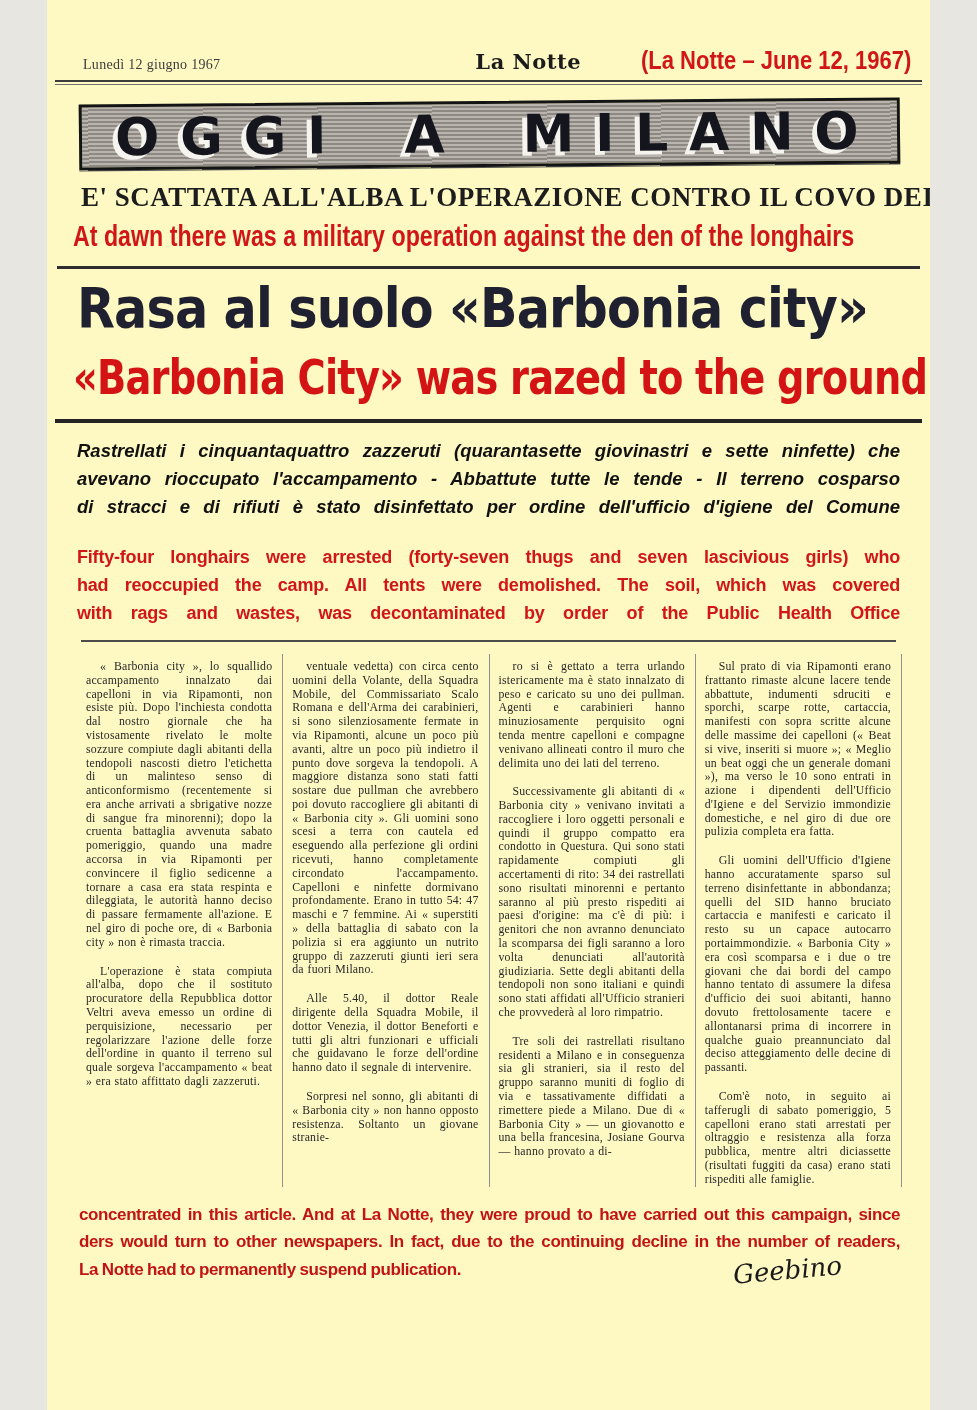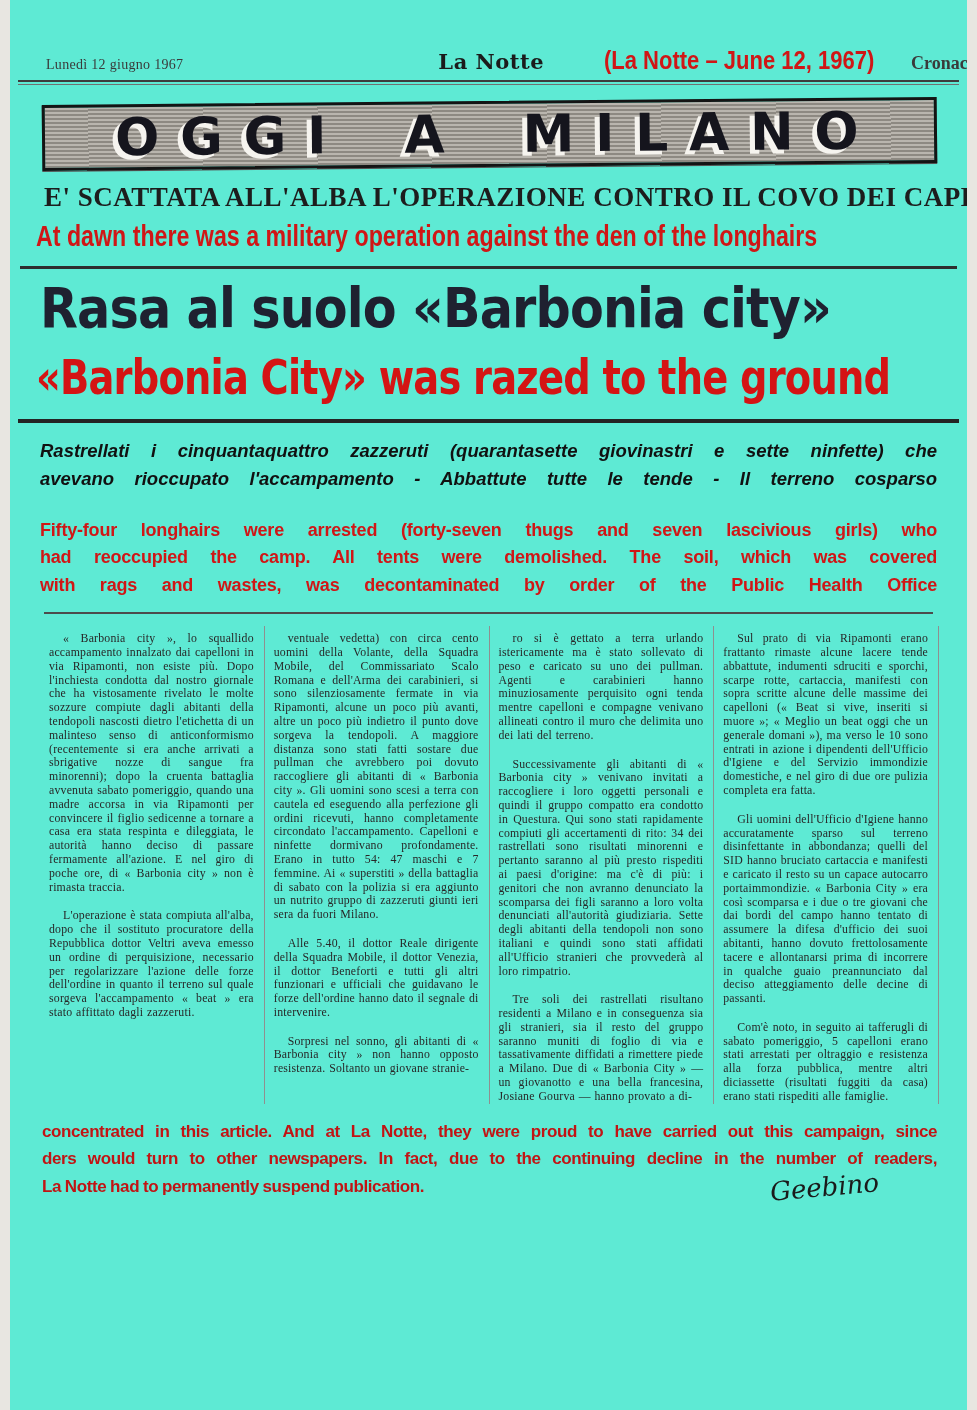--- a/index.html
+++ b/index.html
@@ -1,21 +1,21 @@
 <!DOCTYPE html>
 <html><head>
 <meta charset="utf-8">
 <style>
   * { box-sizing: border-box; }
   html, body { margin: 0; padding: 0; background: #e8e6e1; }
   .page {
     position: relative;
-    width: 957px; height: 1410px;
+    width: 883px; height: 1410px;
     margin: 0 auto;
-    background: #5eead4;
+    background: #fef9c3;
     overflow: hidden;
     color: #1c1c1c;
     font-family: "Liberation Serif", serif;
   }
 
   
   .masthead-row {
     display: flex; align-items: baseline;
     padding: 46px 32px 0 36px;
   }
@@ -162,20 +162,21 @@
   </div>
   <div class="headline-en">
     <span class="squeeze h-en">«Barbonia City» was razed to the ground</span>
   </div>
 
   <div class="rule-thick"></div>
 
   <div class="lede-it">
     <div class="jl">Rastrellati i cinquantaquattro zazzeruti (quarantasette giovinastri e sette ninfette) che</div>
     <div class="jl">avevano rioccupato l'accampamento - Abbattute tutte le tende - Il terreno cosparso</div>
+    <div class="jl">di stracci e di rifiuti è stato disinfettato per ordine dell'ufficio d'igiene del Comune</div>
   </div>
 
   <div class="lede-en">
     <div class="jl">Fifty-four longhairs were arrested (forty-seven thugs and seven lascivious girls) who</div>
     <div class="jl">had reoccupied the camp.  All tents were demolished. The soil, which was covered</div>
     <div class="jl">with rags and wastes, was decontaminated by order of the Public Health Office</div>
   </div>
 
   <div class="rule-cols"></div>
 
@@ -183,21 +184,21 @@
     <div class="col">
       <p>« Barbonia city », lo squallido accampamento innalzato dai capelloni in via Ripamonti, non esiste più. Dopo l'inchiesta condotta dal nostro giornale che ha vistosamente rivelato le molte sozzure compiute dagli abitanti della tendopoli nascosti dietro l'etichetta di un malinteso senso di anticonformismo (recentemente si era anche arrivati a sbrigative nozze di sangue fra minorenni); dopo la cruenta battaglia avvenuta sabato pomeriggio, quando una madre accorsa in via Ripamonti per convincere il figlio sedicenne a tornare a casa era stata respinta e dileggiata, le autorità hanno deciso di passare fermamente all'azione. E nel giro di poche ore, di « Barbonia city » non è rimasta traccia.</p>
       <p>L'operazione è stata compiuta all'alba, dopo che il sostituto procuratore della Repubblica dottor Veltri aveva emesso un ordine di perquisizione, necessario per regolarizzare l'azione delle forze dell'ordine in quanto il terreno sul quale sorgeva l'accampamento « beat » era stato affittato dagli zazzeruti.</p>
     </div>
     <div class="col">
       <p>ventuale vedetta) con circa cento uomini della Volante, della Squadra Mobile, del Commissariato Scalo Romana e dell'Arma dei carabinieri, si sono silenziosamente fermate in via Ripamonti, alcune un poco più avanti, altre un poco più indietro il punto dove sorgeva la tendopoli. A maggiore distanza sono stati fatti sostare due pullman che avrebbero poi dovuto raccogliere gli abitanti di « Barbonia city ». Gli uomini sono scesi a terra con cautela ed eseguendo alla perfezione gli ordini ricevuti, hanno completamente circondato l'accampamento. Capelloni e ninfette dormivano profondamente. Erano in tutto 54: 47 maschi e 7 femmine. Ai « superstiti » della battaglia di sabato con la polizia si era aggiunto un nutrito gruppo di zazzeruti giunti ieri sera da fuori Milano.</p>
       <p>Alle 5.40, il dottor Reale dirigente della Squadra Mobile, il dottor Venezia, il dottor Beneforti e tutti gli altri funzionari e ufficiali che guidavano le forze dell'ordine hanno dato il segnale di intervenire.</p>
       <p>Sorpresi nel sonno, gli abitanti di « Barbonia city » non hanno opposto resistenza. Soltanto un giovane stranie-</p>
     </div>
     <div class="col">
-      <p>ro si è gettato a terra urlando istericamente ma è stato sollevato di peso e caricato su uno dei pullman. Agenti e carabinieri hanno minuziosamente perquisito ogni tenda mentre capelloni e compagne venivano allineati contro il muro che delimita uno dei lati del terreno.</p>
+      <p>ro si è gettato a terra urlando istericamente ma è stato innalzato di peso e caricato su uno dei pullman. Agenti e carabinieri hanno minuziosamente perquisito ogni tenda mentre capelloni e compagne venivano allineati contro il muro che delimita uno dei lati del terreno.</p>
       <p>Successivamente gli abitanti di « Barbonia city » venivano invitati a raccogliere i loro oggetti personali e quindi il gruppo compatto era condotto in Questura. Qui sono stati rapidamente compiuti gli accertamenti di rito: 34 dei rastrellati sono risultati minorenni e pertanto saranno al più presto rispediti ai paesi d'origine: ma c'è di più: i genitori che non avranno denunciato la scomparsa dei figli saranno a loro volta denunciati all'autorità giudiziaria. Sette degli abitanti della tendopoli non sono italiani e quindi sono stati affidati all'Ufficio stranieri che provvederà al loro rimpatrio.</p>
       <p>Tre soli dei rastrellati risultano residenti a Milano e in conseguenza sia gli stranieri, sia il resto del gruppo saranno muniti di foglio di via e tassativamente diffidati a rimettere piede a Milano. Due di « Barbonia City » — un giovanotto e una bella francesina, Josiane Gourva — hanno provato a di-</p>
     </div>
     <div class="col">
       <p>Sul prato di via Ripamonti erano frattanto rimaste alcune lacere tende abbattute, indumenti sdruciti e sporchi, scarpe rotte, cartaccia, manifesti con sopra scritte alcune delle massime dei capelloni (« Beat si vive, inseriti si muore »; « Meglio un beat oggi che un generale domani »), ma verso le 10 sono entrati in azione i dipendenti dell'Ufficio d'Igiene e del Servizio immondizie domestiche, e nel giro di due ore pulizia completa era fatta.</p>
       <p>Gli uomini dell'Ufficio d'Igiene hanno accuratamente sparso sul terreno disinfettante in abbondanza; quelli del SID hanno bruciato cartaccia e manifesti e caricato il resto su un capace autocarro portaimmondizie. « Barbonia City » era così scomparsa e i due o tre giovani che dai bordi del campo hanno tentato di assumere la difesa d'ufficio dei suoi abitanti, hanno dovuto frettolosamente tacere e allontanarsi prima di incorrere in qualche guaio preannunciato dal deciso atteggiamento delle decine di passanti.</p>
       <p>Com'è noto, in seguito ai tafferugli di sabato pomeriggio, 5 capelloni erano stati arrestati per oltraggio e resistenza alla forza pubblica, mentre altri diciassette (risultati fuggiti da casa) erano stati rispediti alle famiglie.</p>
     </div>
   </section>
 

